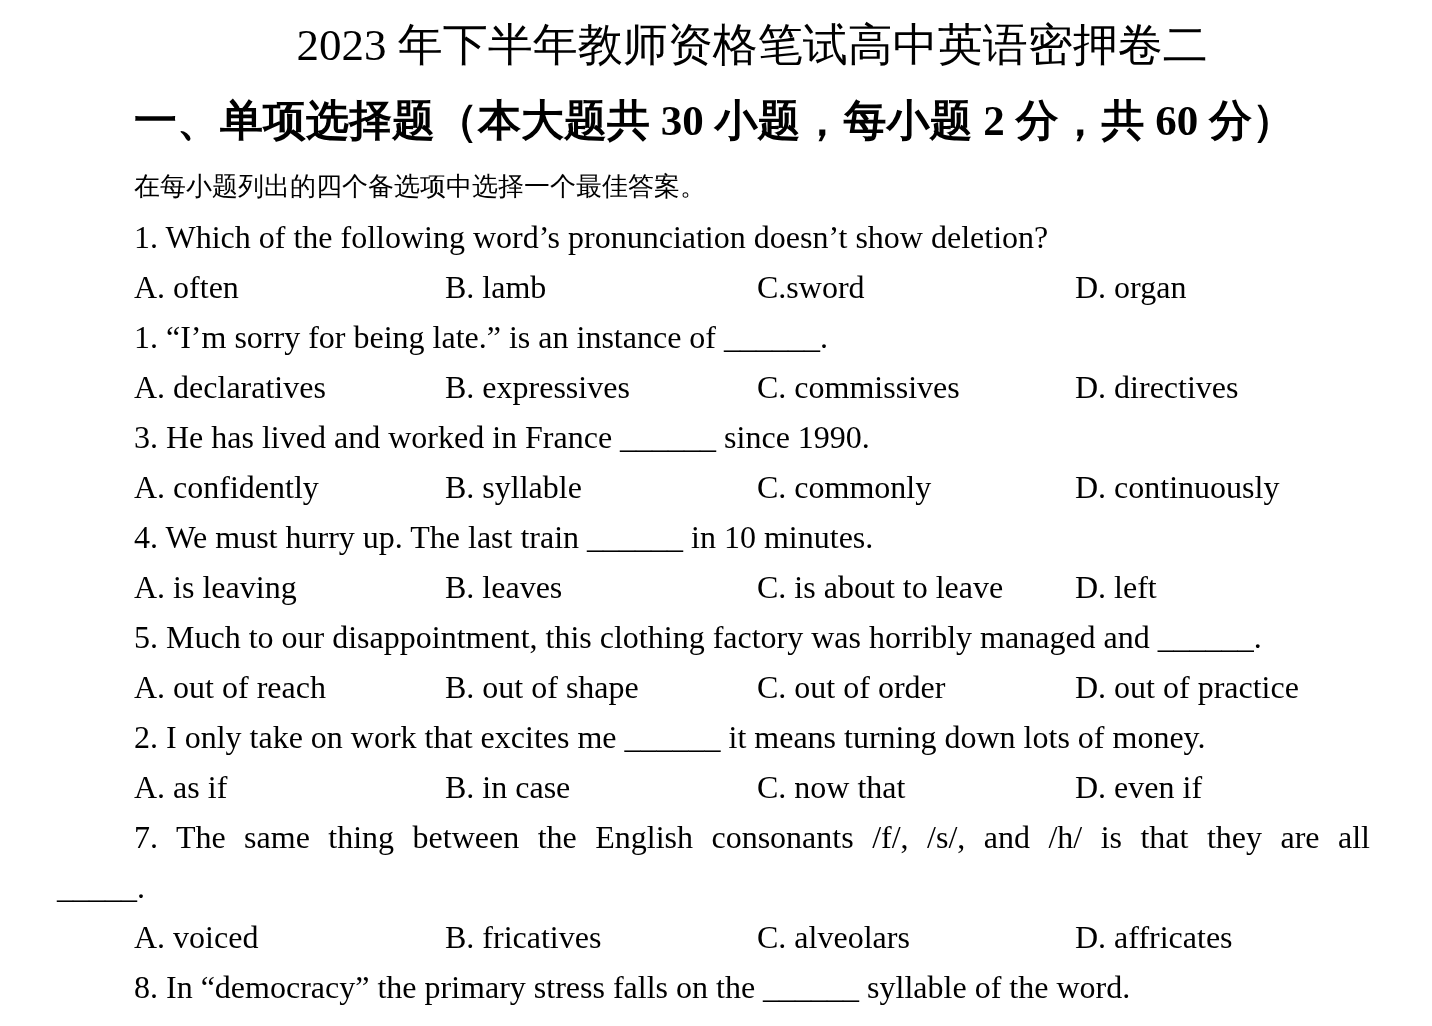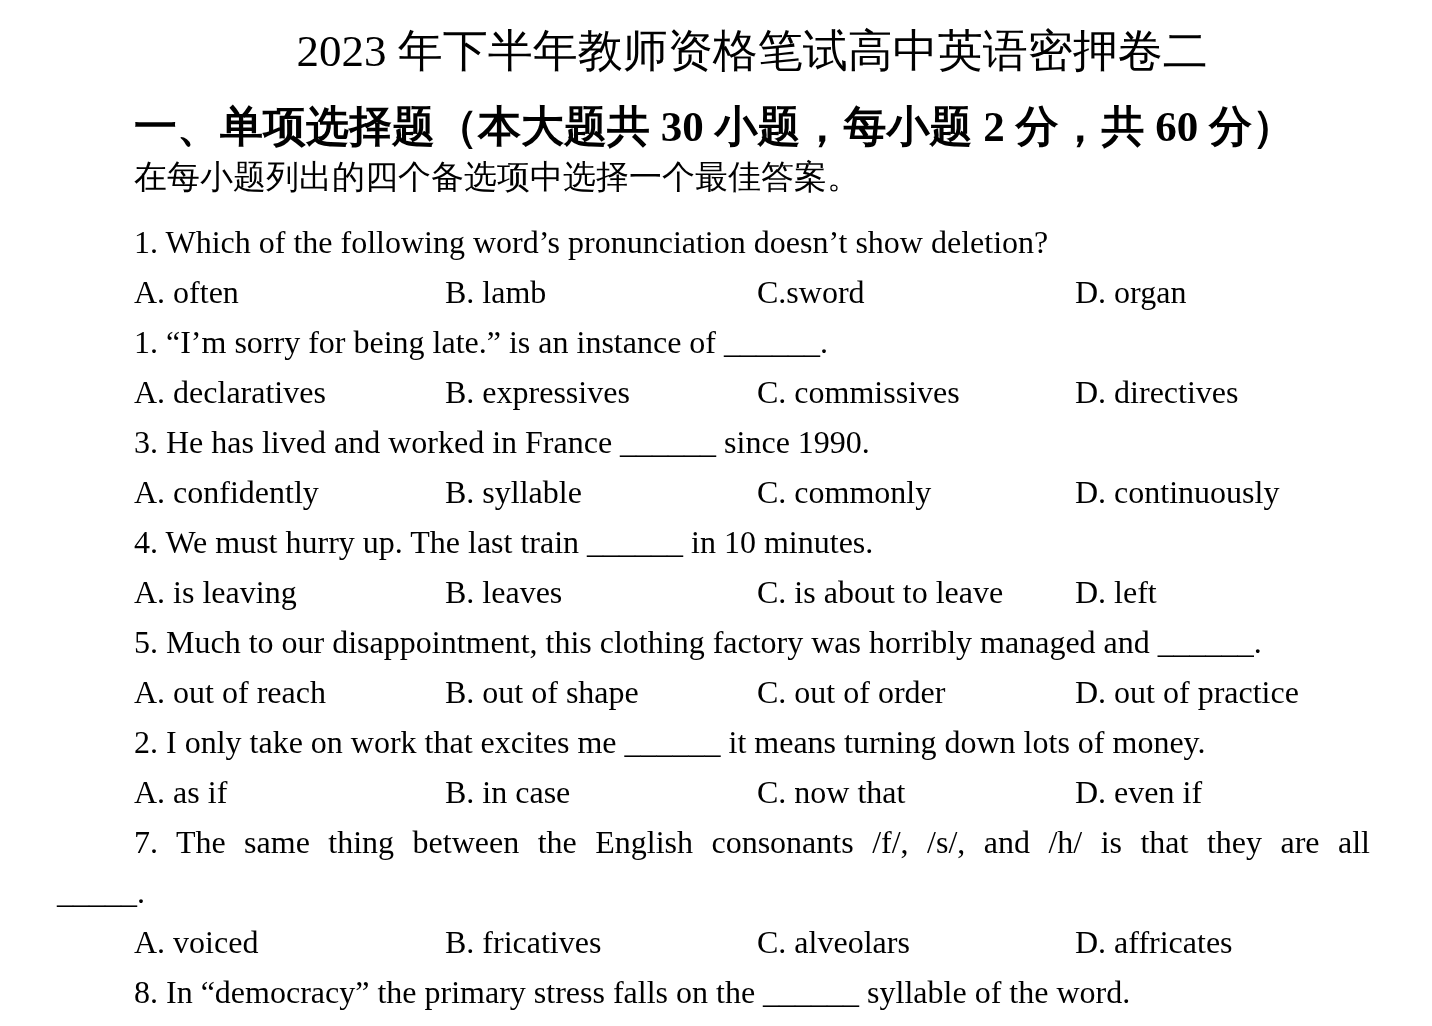--- a/index.html
+++ b/index.html
@@ -15,42 +15,41 @@
     color: #000000;
     font-family: "Liberation Serif", "DejaVu Serif", serif;
     overflow: hidden;
   }
   .content {
     margin-left: 134px;
     width: 1236px;
   }
   .title {
     margin: 0;
-    padding-top: 20px;
+    padding-top: 14px;
     font-size: 45px;
     line-height: 62px;
     font-weight: normal;
     text-align: center;
     white-space: nowrap;
   }
   .heading {
     margin: 20px 0 0 0;
     font-size: 43px;
     line-height: 50px;
     font-weight: bold;
     white-space: nowrap;
   }
   .instructions {
-    margin: 0 0 0 0;
-    font-size: 33px;
+    margin: 16px 0 0 0;
+    font-size: 26px;
     line-height: 50px;
     white-space: nowrap;
   }
   #questions {
-    margin-top: 15px;
     font-size: 32px;
   }
   .line {
     line-height: 50px;
   }
   .stem {
     white-space: nowrap;
   }
   .stem-justified {
     text-align: justify;

